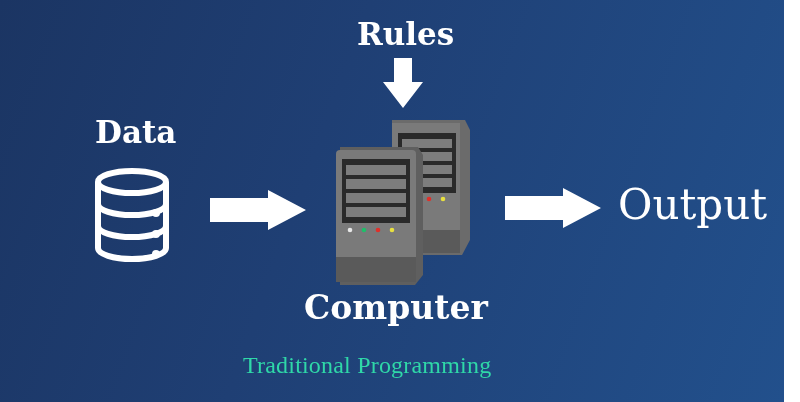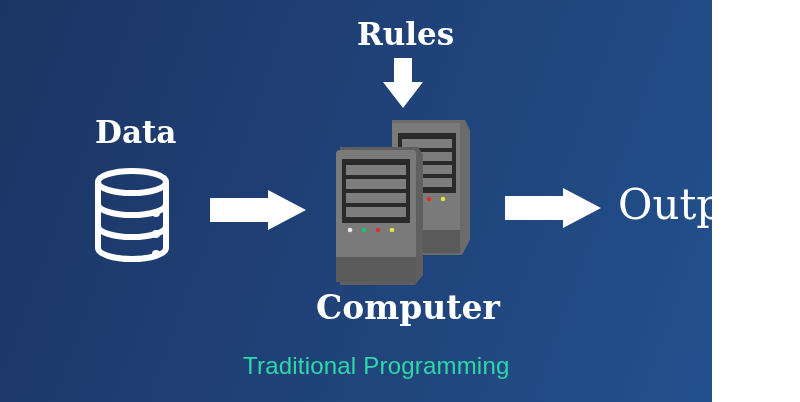--- a/index.html
+++ b/index.html
@@ -1,26 +1,26 @@
 <!DOCTYPE html>
 <html><head>
 <meta charset="utf-8">
 <style>
   html,body{margin:0;padding:0;}
   body{width:800px;height:402px;overflow:hidden;}
-  .canvas{position:relative;width:712px;height:402px;
+  .canvas{position:relative;width:784px;height:402px;
     background:linear-gradient(110deg,#1b3563 0%,#1f3f74 40%,#22508c 100%);
     font-family:"DejaVu Serif","Liberation Serif",serif;color:#fff;}
   .label{position:absolute;color:#fff;font-weight:bold;white-space:nowrap;}
   .lbl-data{left:95px;top:114px;font-size:31px;text-align:center;}
   .lbl-rules{left:357px;top:16px;font-size:31px;}
-  .lbl-computer{left:316px;top:288px;font-size:33px;}
+  .lbl-computer{left:304px;top:288px;font-size:33px;}
   .lbl-output{left:618px;top:180px;font-size:42px;font-weight:normal;font-family:"DejaVu Serif",serif;text-align:right;}
   .caption{position:absolute;left:243px;top:352px;font-size:24px;color:#2fd8a8;
-    font-family:Liberation Sans, sans-serif;letter-spacing:0.2px;}
+    font-family:Liberation Serif, serif;letter-spacing:0.2px;}
   .icon{position:absolute;}
 </style>
 </head>
 <body>
 
 <div class="canvas">
 
   <div class="label lbl-rules">Rules</div>
   <svg class="icon" style="left:383px;top:58px" width="40" height="52">
     <polygon points="11,0 29,0 29,24 40,24 20,50 0,24 11,24" fill="#fff"></polygon>

